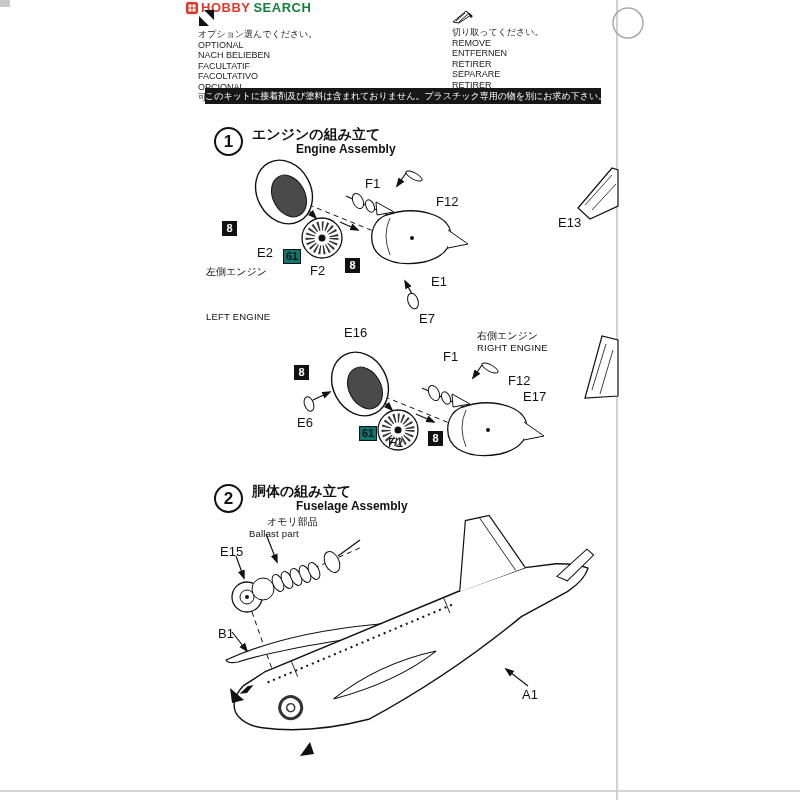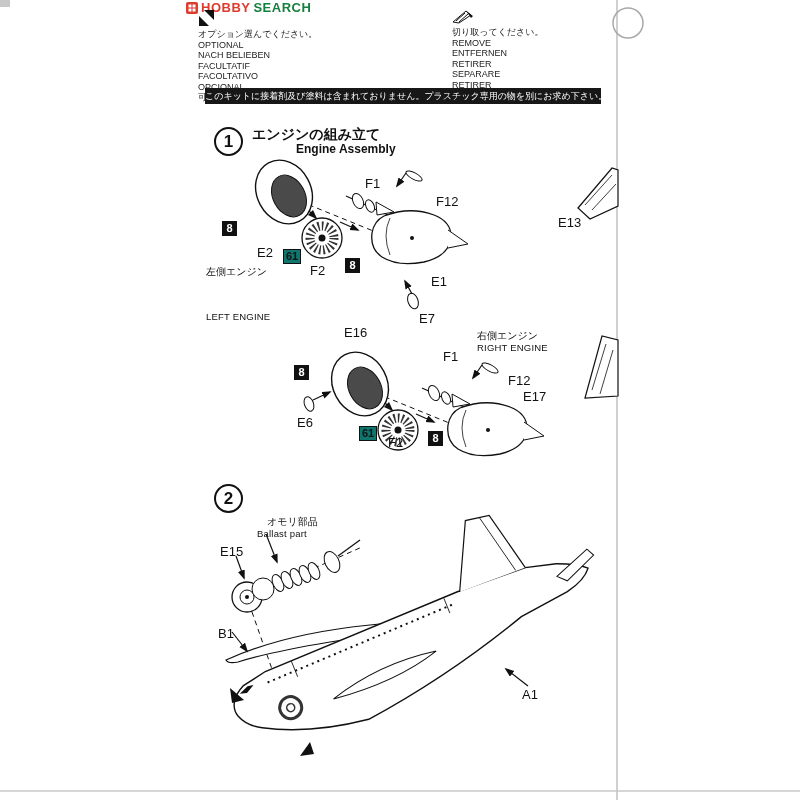--- a/index.html
+++ b/index.html
@@ -205,20 +205,24 @@
   <div class="step-header" style="left:214px;top:127px;">
     <span class="step-circle">1</span>
     <div>
       <div class="step-jp">エンジンの組み立て</div>
       <div class="step-en">Engine Assembly</div>
     </div>
   </div>
 
   <div class="step-header" style="left:214px;top:484px;">
     <span class="step-circle">2</span>
+    <div>
+      <div class="step-jp">胴体の組み立て</div>
+      <div class="step-en">Fuselage Assembly</div>
+    </div>
   </div>
 
   <div id="step1-labels">
       <span class="lbl " style="left: 365px; top: 176px;">F1</span>
       <span class="lbl " style="left: 436px; top: 194px;">F12</span>
       <span class="lbl " style="left: 558px; top: 215px;">E13</span>
       <span class="lbl black" style="left: 222px; top: 221px;">8</span>
       <span class="lbl " style="left: 257px; top: 245px;">E2</span>
       <span class="lbl box" style="left: 283px; top: 249px;">61</span>
       <span class="lbl " style="left: 310px; top: 263px;">F2</span>
@@ -234,19 +238,19 @@
       <span class="lbl black" style="left: 294px; top: 365px;">8</span>
       <span class="lbl " style="left: 508px; top: 373px;">F12</span>
       <span class="lbl " style="left: 523px; top: 389px;">E17</span>
       <span class="lbl " style="left: 297px; top: 415px;">E6</span>
       <span class="lbl box" style="left: 359px; top: 426px;">61</span>
       <span class="lbl " style="left: 388px; top: 435px;">F2</span>
       <span class="lbl black" style="left: 428px; top: 431px;">8</span>
     </div>
   <div id="step2-labels">
       <span class="lbl jp" style="left: 267px; top: 515px;">オモリ部品</span>
-      <span class="lbl en" style="left: 249px; top: 528px; margin-left: 8px;">Ballast part</span>
+      <span class="lbl en" style="left: 249px; top: 528px;">Ballast part</span>
       <span class="lbl " style="left: 220px; top: 544px;">E15</span>
       <span class="lbl " style="left: 218px; top: 626px;">B1</span>
       <span class="lbl " style="left: 522px; top: 687px;">A1</span>
     </div>
 
 </div>
 
 </body></html>

